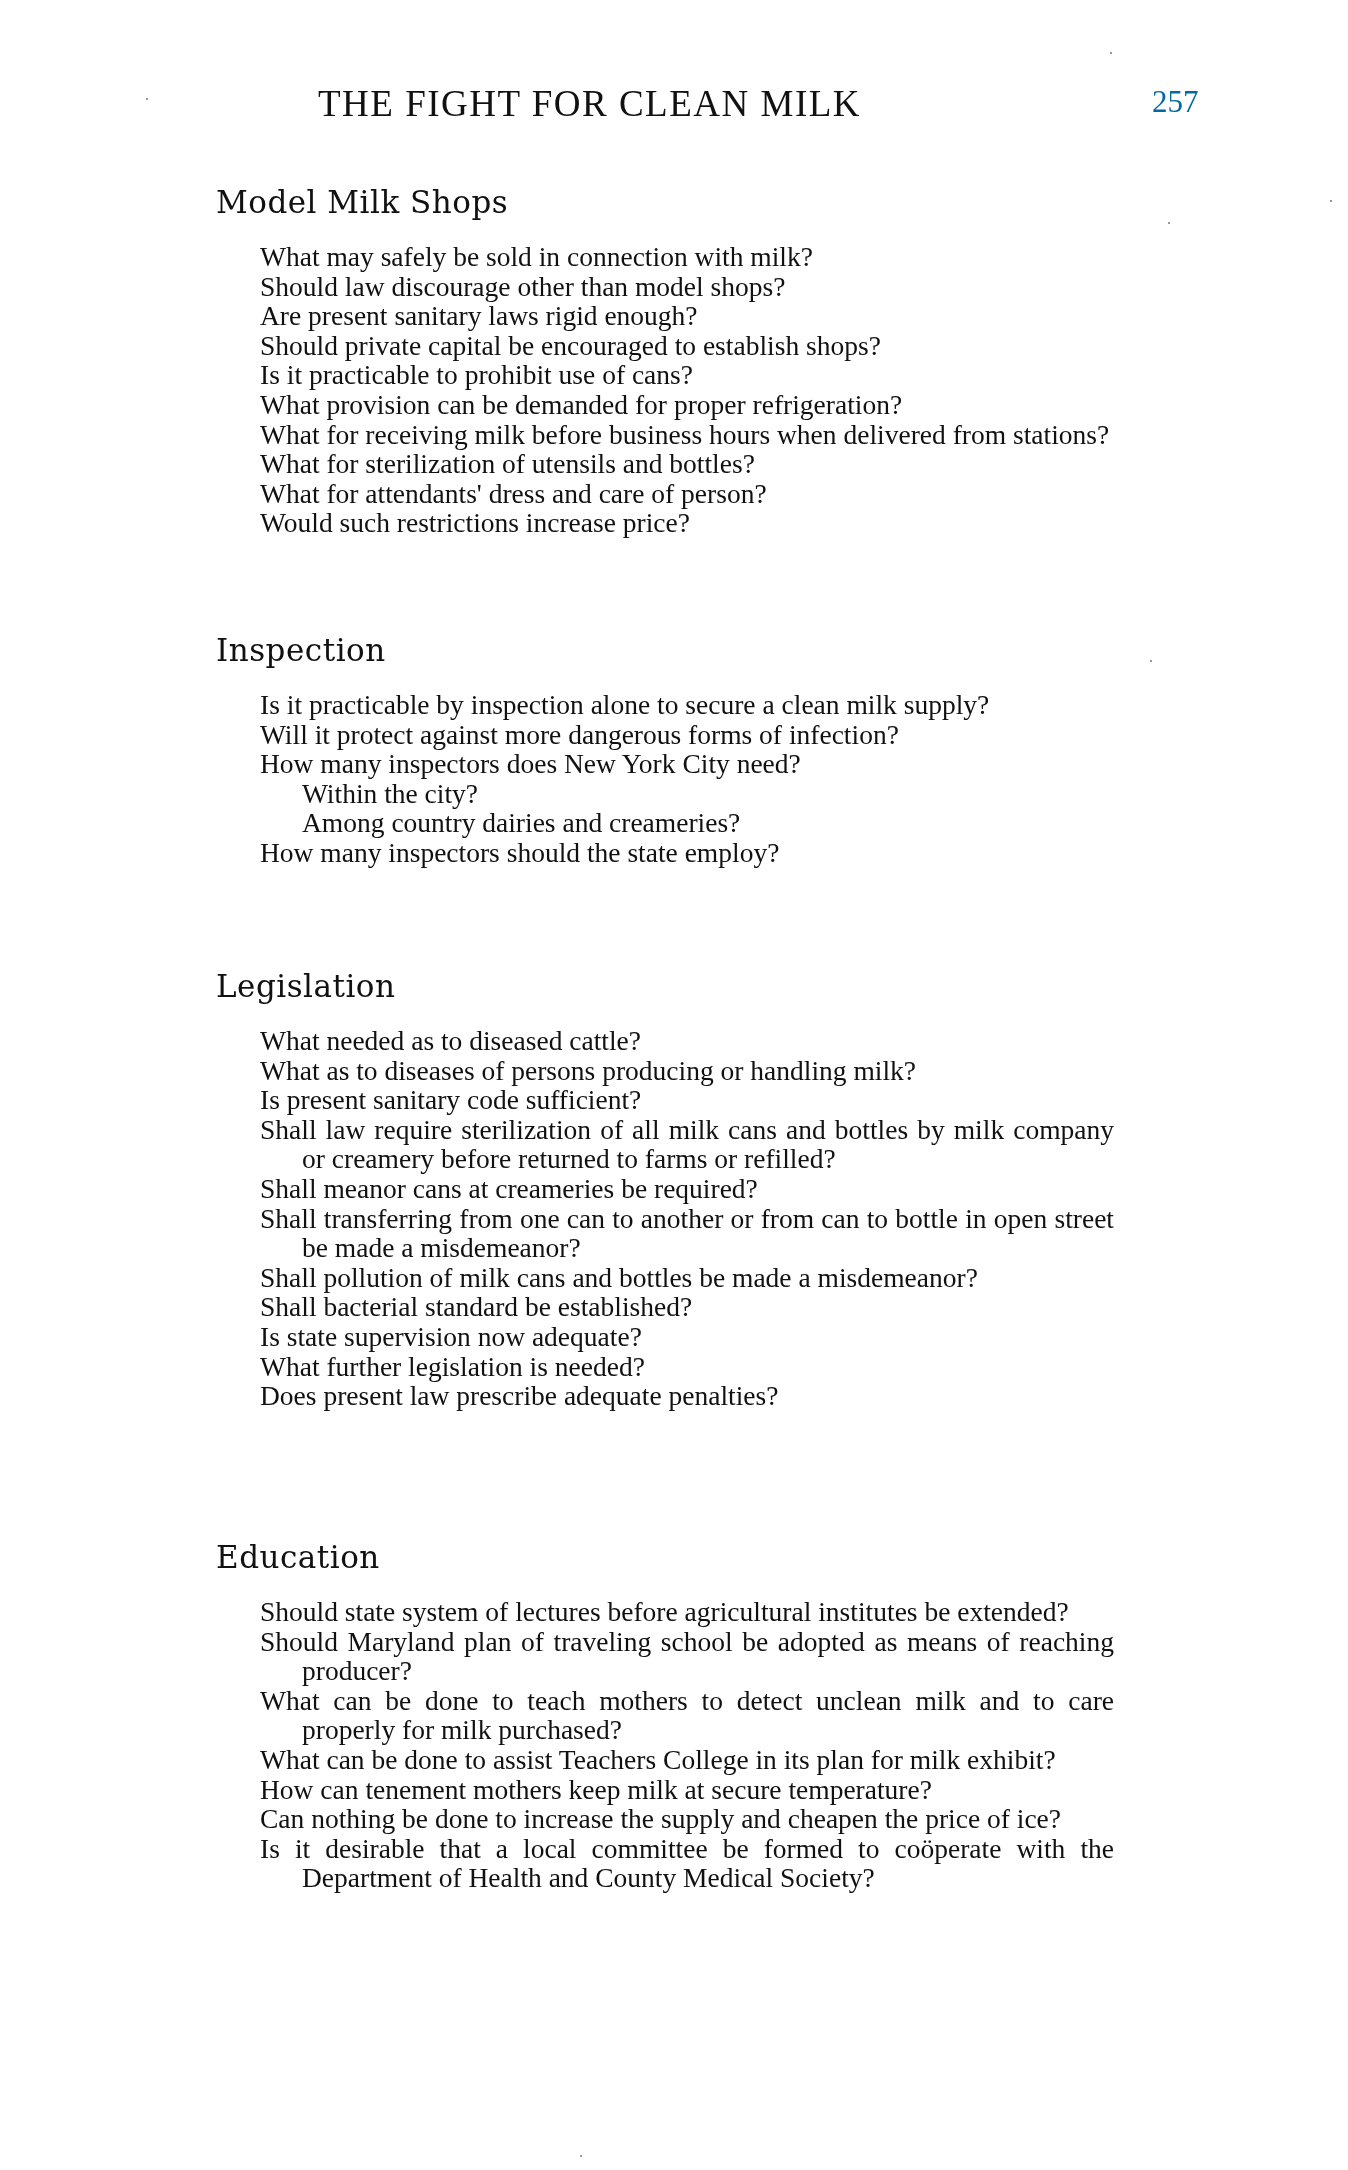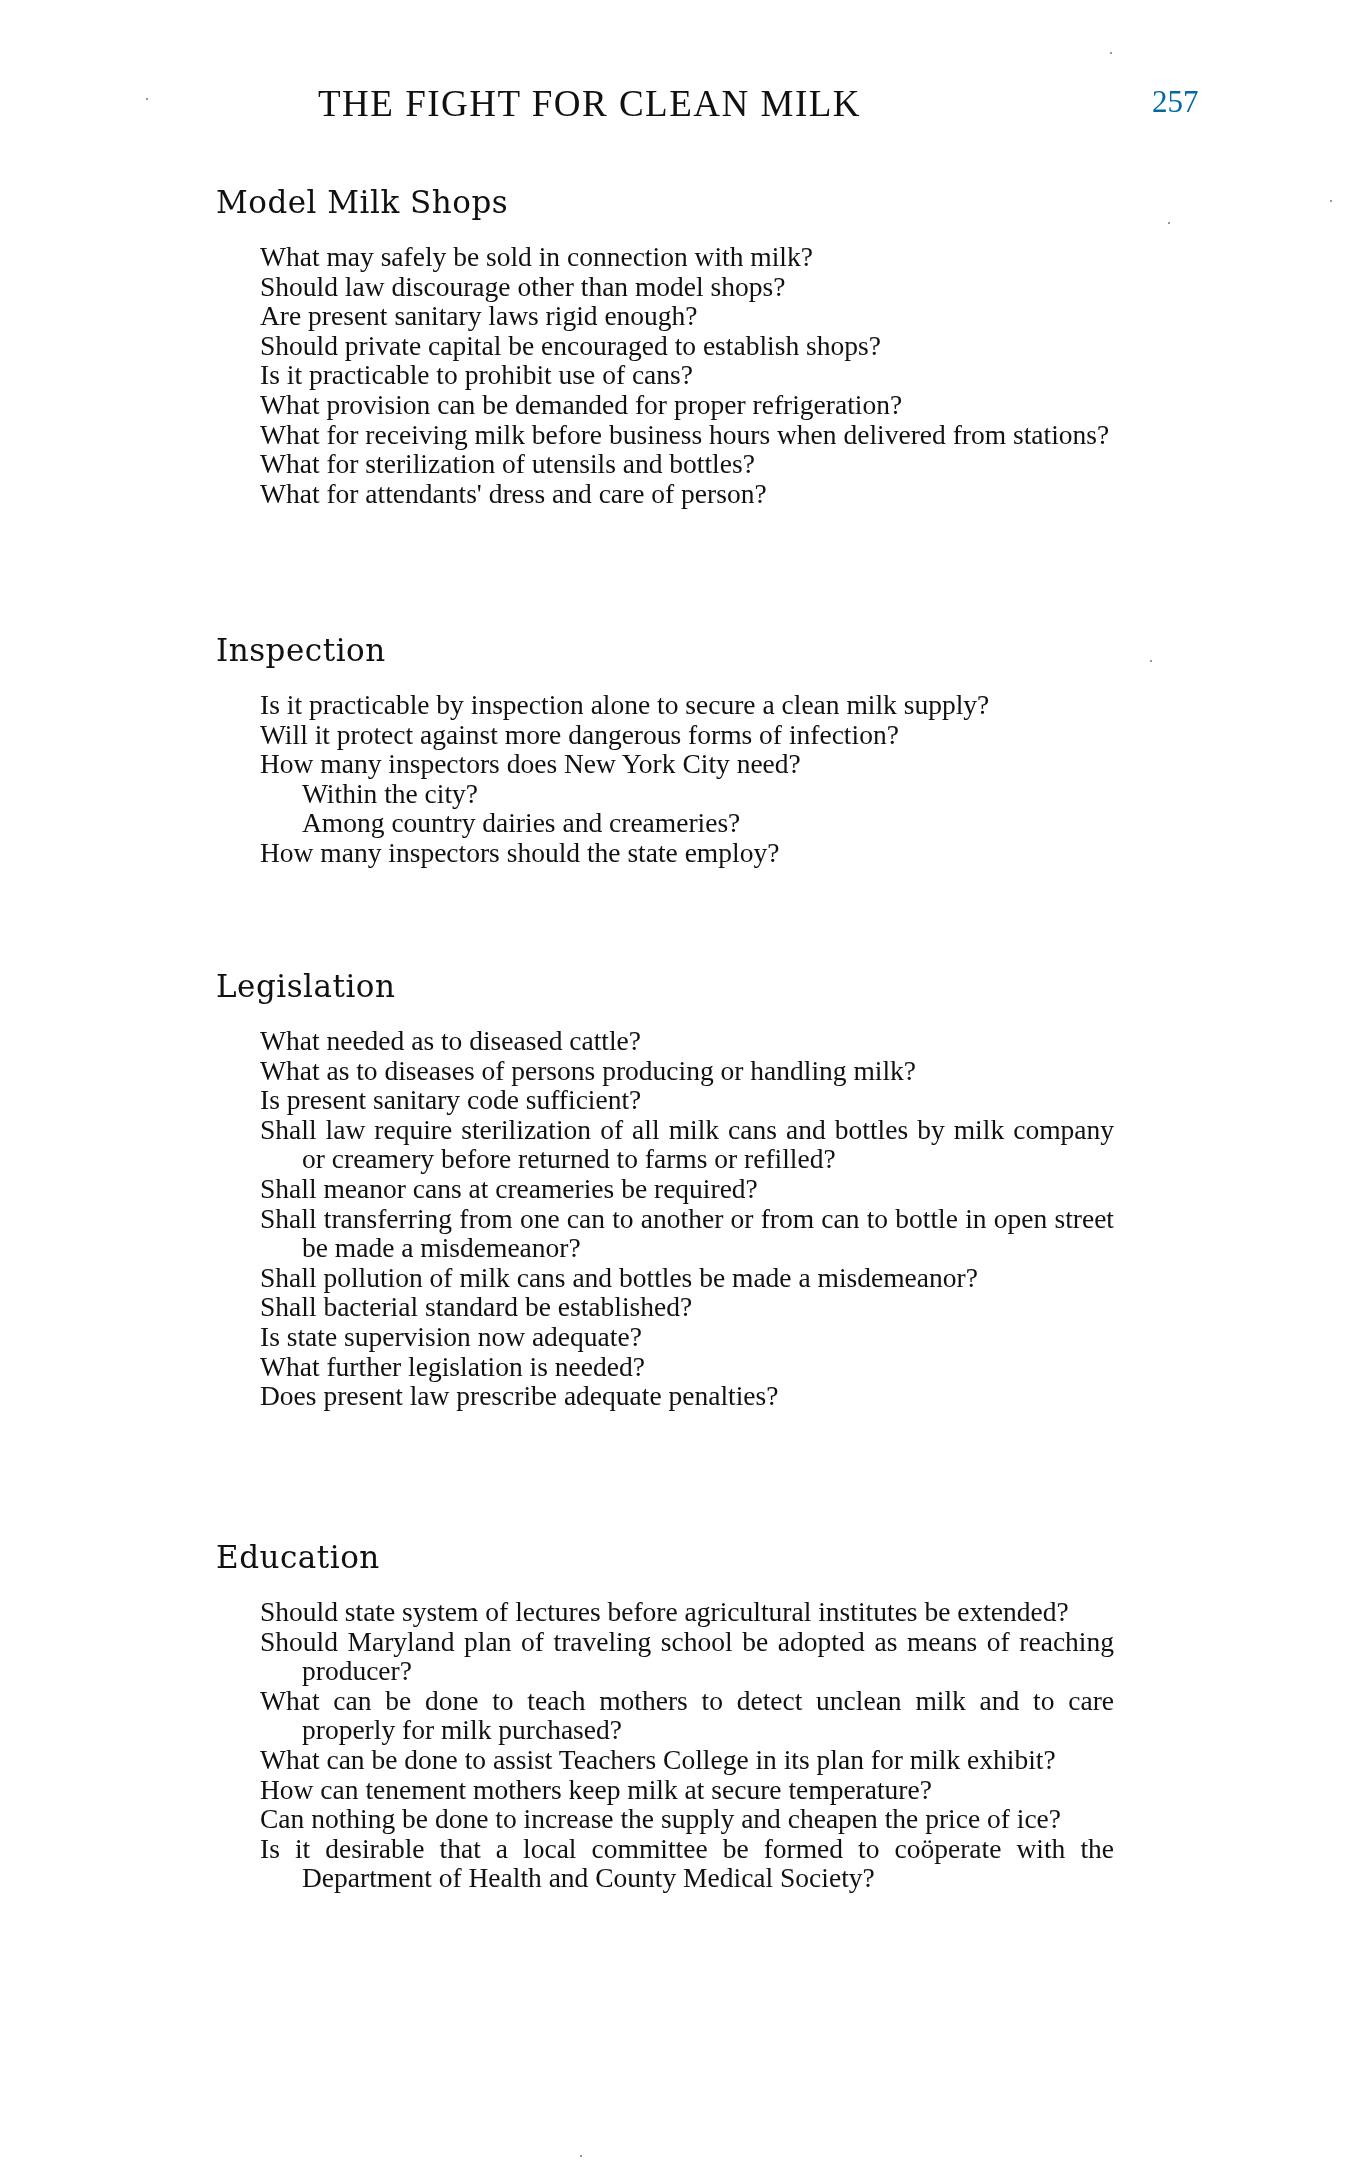--- a/index.html
+++ b/index.html
@@ -47,20 +47,21 @@
     <ul class="qlist">
       <li>What may safely be sold in connection with milk?</li>
       <li>Should law discourage other than model shops?</li>
       <li>Are present sanitary laws rigid enough?</li>
       <li>Should private capital be encouraged to establish shops?</li>
       <li>Is it practicable to prohibit use of cans?</li>
       <li>What provision can be demanded for proper refrigeration?</li>
       <li>What for receiving milk before business hours when delivered from stations?</li>
       <li>What for sterilization of utensils and bottles?</li>
       <li>What for attendants' dress and care of person?</li>
+      <li>Would such restrictions increase price?</li>
     </ul>
   </div>
 
   <div class="section" style="top:630px;">
     <h2>Inspection</h2>
     <ul class="qlist">
       <li>Is it practicable by inspection alone to secure a clean milk supply?</li>
       <li>Will it protect against more dangerous forms of infection?</li>
       <li>How many inspectors does New York City need?</li>
       <li class="sub">Within the city?</li>

